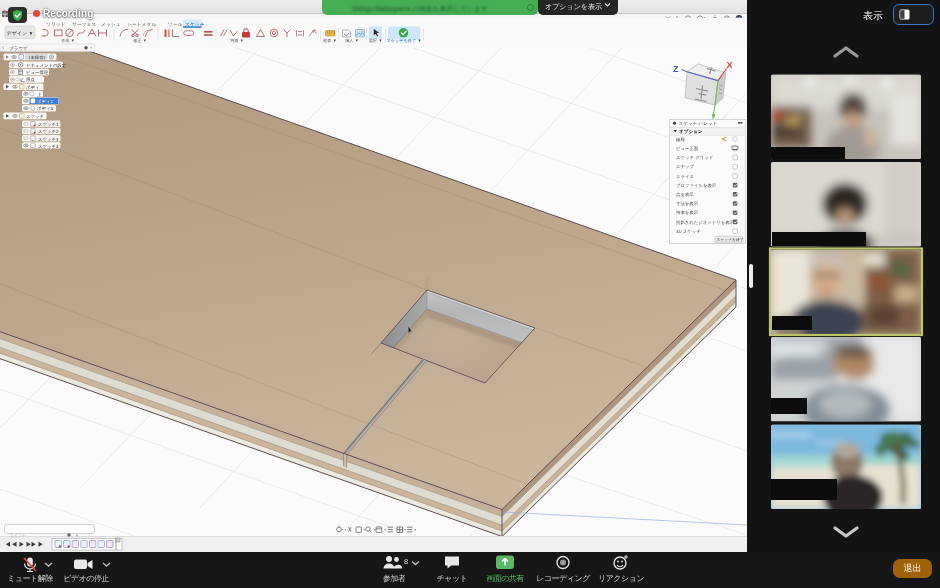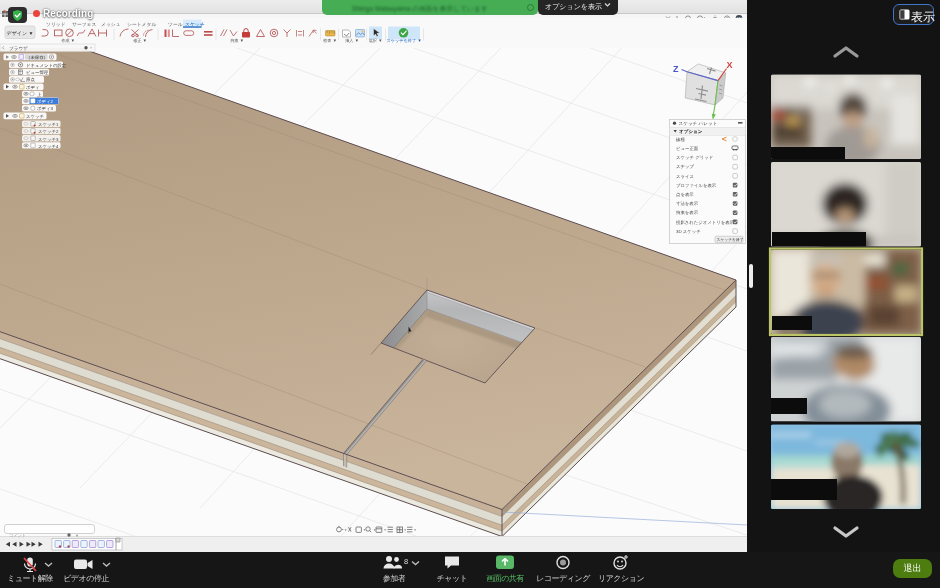--- a/index.html
+++ b/index.html
@@ -520,21 +520,21 @@
 
   <div class="abs" style="left:538px;top:0;width:80px;height:14.5px;background:#252525;border-radius:0 0 5px 5px;color:#ededed;font-size:7px;line-height:14.5px;text-align:center;">オプションを表示 <svg width="7" height="6" viewBox="0 0 7 6" style="vertical-align:1px">
         <path d="M1 1.5 L3.5 4 L6 1.5" stroke="#ddd" stroke-width="1.2" fill="none"></path>
       </svg></div>
 
   <div id="btn-hyouji" class="abs" style="left:893px;top:4px;width:41px;height:21px;background:#1d1d1d;border:1.5px solid #3f76c8;border-radius:6px;box-sizing:border-box;"></div>
   <svg class="abs" style="left:899px;top:9px;" width="11" height="11" viewBox="0 0 11 11">
     <rect x="0.5" y="0.5" width="10" height="10" rx="1.5" fill="#fff"></rect>
     <rect x="1.2" y="1.2" width="4.3" height="8.6" fill="#1d1d1d" opacity="0.85"></rect>
   </svg>
-  <div class="abs" style="left:911px;top:9px;color:#fff;font-size:12px;">表示</div>
+  <div class="abs" style="left:863px;top:9px;color:#fff;font-size:10px;">表示</div>
 
   <svg class="abs" style="left:832px;top:45px;" width="28" height="15" viewBox="0 0 28 15">
     <path d="M3 11 L14 3 L25 11" stroke="#9a9a9a" stroke-width="3.2" fill="none" stroke-linecap="round" stroke-linejoin="round"></path>
   </svg>
   <svg class="abs" style="left:832px;top:524px;" width="28" height="15" viewBox="0 0 28 15">
     <path d="M3 4 L14 12 L25 4" stroke="#c8c8c8" stroke-width="3.2" fill="none" stroke-linecap="round" stroke-linejoin="round"></path>
   </svg>
 
   <div class="abs" style="left:748.5px;top:264px;width:4.5px;height:24px;border-radius:2px;background:#ececec;"></div>
 
@@ -704,15 +704,15 @@
     <circle cx="563" cy="10.5" r="6" fill="none" stroke="#e0e0e0" stroke-width="1.4"></circle>
     <circle cx="563" cy="10.5" r="3" fill="#9a9a9a"></circle>
 
     <circle cx="620" cy="11" r="6" fill="none" stroke="#e0e0e0" stroke-width="1.4"></circle>
     <circle cx="618" cy="9.5" r="0.9" fill="#e0e0e0"></circle>
         <circle cx="622" cy="9.5" r="0.9" fill="#e0e0e0"></circle>
     <path d="M617 13 a3.5 3.5 0 0 0 6 0" stroke="#e0e0e0" stroke-width="1.1" fill="none"></path>
     <path d="M626 3 v4 M624 5 h4" stroke="#e0e0e0" stroke-width="1.1"></path>
   </svg>
   </div>
-  <div class="abs" style="left:893px;top:559px;width:39px;height:19px;background:#4d7c0f;border-radius:7px;color:#fff;font-size:9px;line-height:19px;text-align:center;">退出</div>
+  <div class="abs" style="left:893px;top:559px;width:39px;height:19px;background:#a16207;border-radius:7px;color:#fff;font-size:9px;line-height:19px;text-align:center;">退出</div>
 
 </div>
 
 </body></html>

